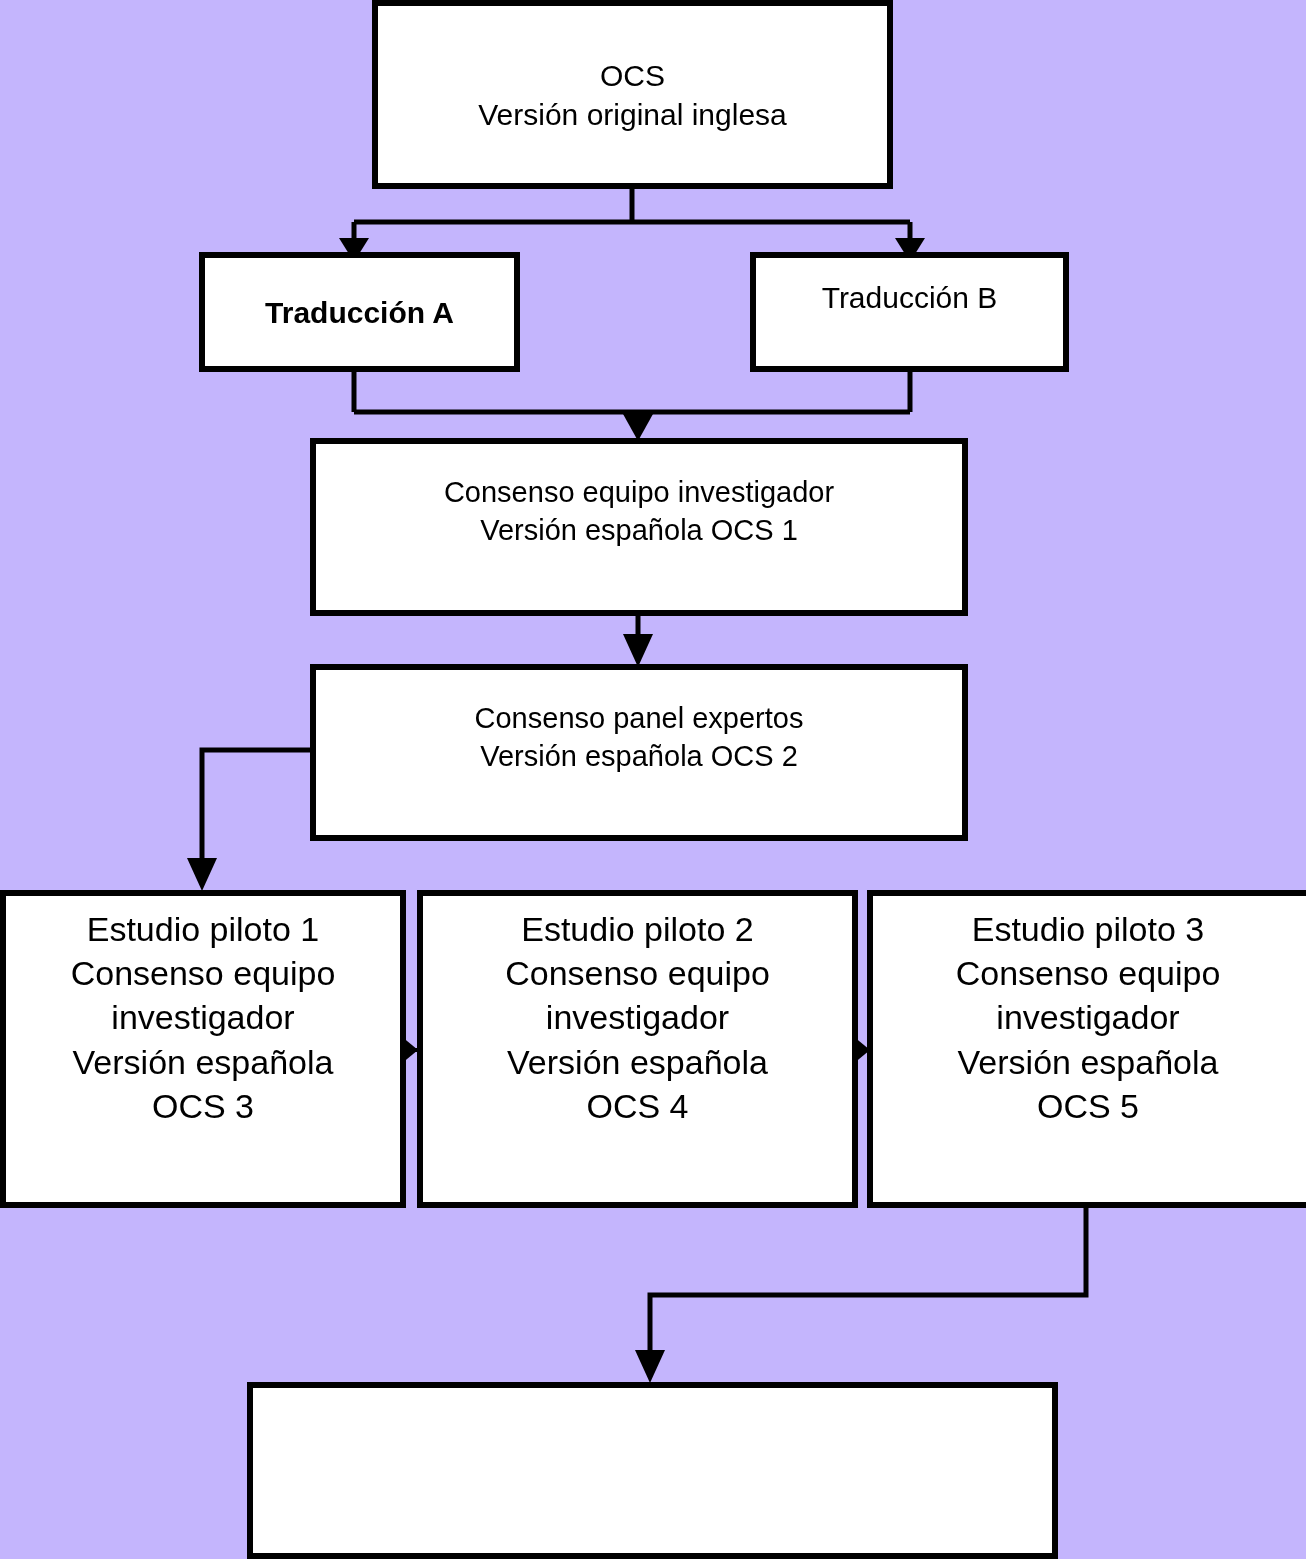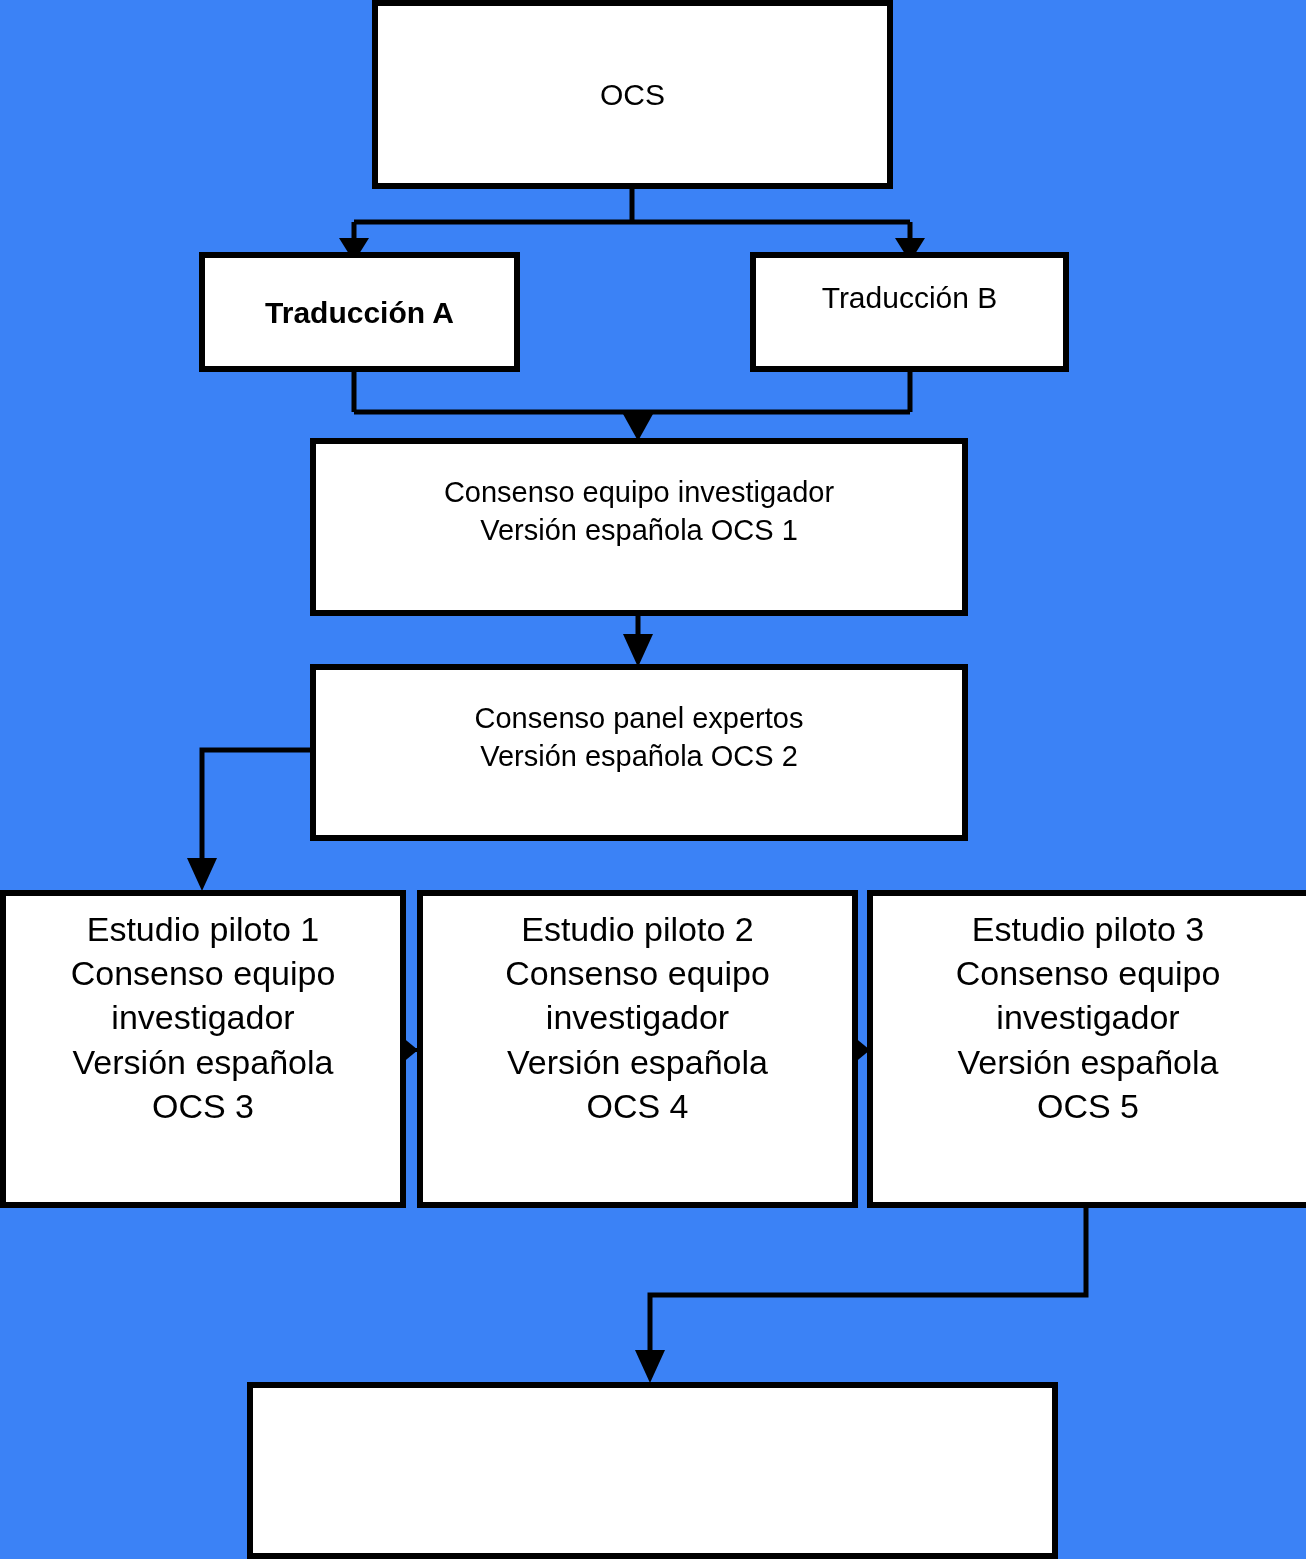--- a/index.html
+++ b/index.html
@@ -8,21 +8,21 @@
     background: #ffffff;
   }
   body {
     font-family: "Liberation Sans", sans-serif;
     color: #000000;
   }
   #flow-wrap {
     position: relative;
     width: 1306px;
     height: 1559px;
-    background: #3b82f6;
+    background: #c4b5fd;
     overflow: hidden;
   }
   svg.flow-canvas {
     position: absolute;
     left: 0;
     top: 0;
     width: 1306px;
     height: 1559px;
     display: block;
   }
@@ -129,20 +129,21 @@
 
     <rect class="node-box" x="420" y="893" width="435" height="312" stroke-width="6"></rect>
 
     <rect class="node-box" x="870" y="893" width="439" height="312" stroke-width="6"></rect>
 
     <rect class="node-box" x="250" y="1385" width="805" height="171" stroke-width="6"></rect>
   </svg>
 
   <div class="node-text t-big" style="left:375px; top:3px; width:515px; height:183px;">
     <span class="ln">OCS</span>
+    <span class="ln">Versión original inglesa</span>
   </div>
 
   <div class="node-text t-big" style="left:202px; top:255px; width:315px; height:114px;font-weight:bold;">
     <span class="ln">Traducción A</span>
   </div>
 
   <div class="node-text t-big" style="left:753px; top:240px; width:313px; height:114px;">
     <span class="ln">Traducción B</span>
   </div>
 

